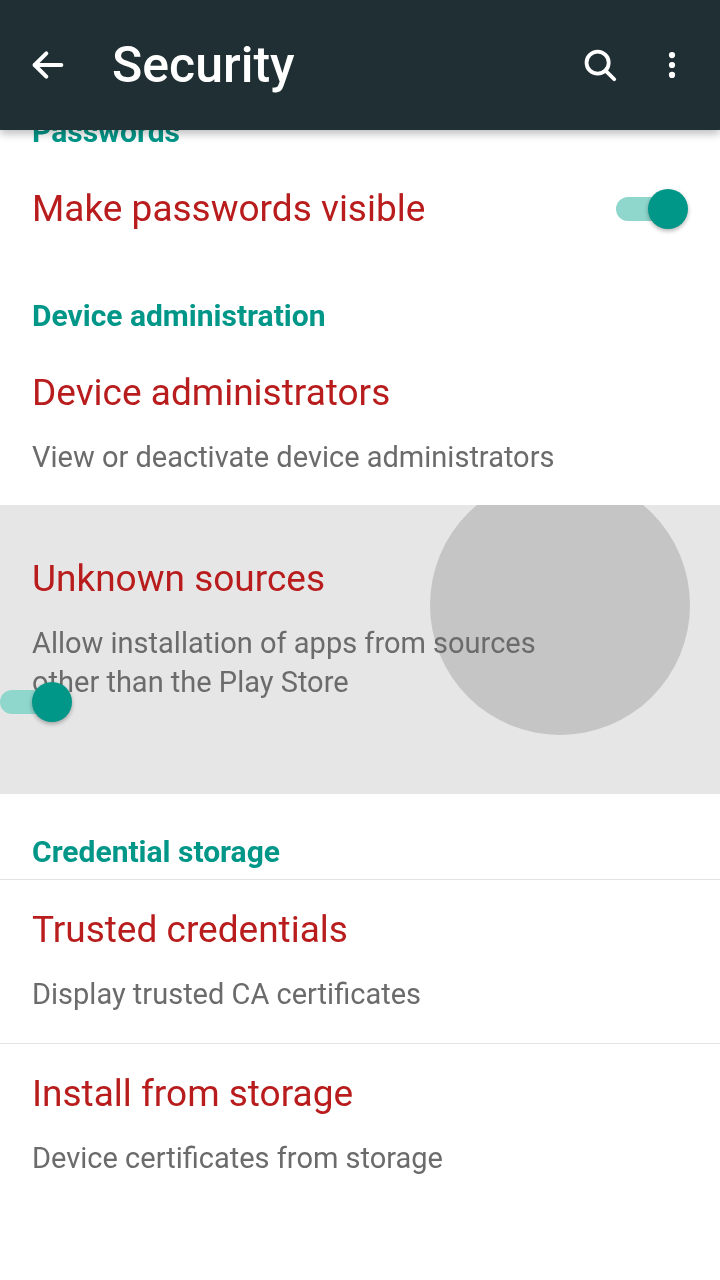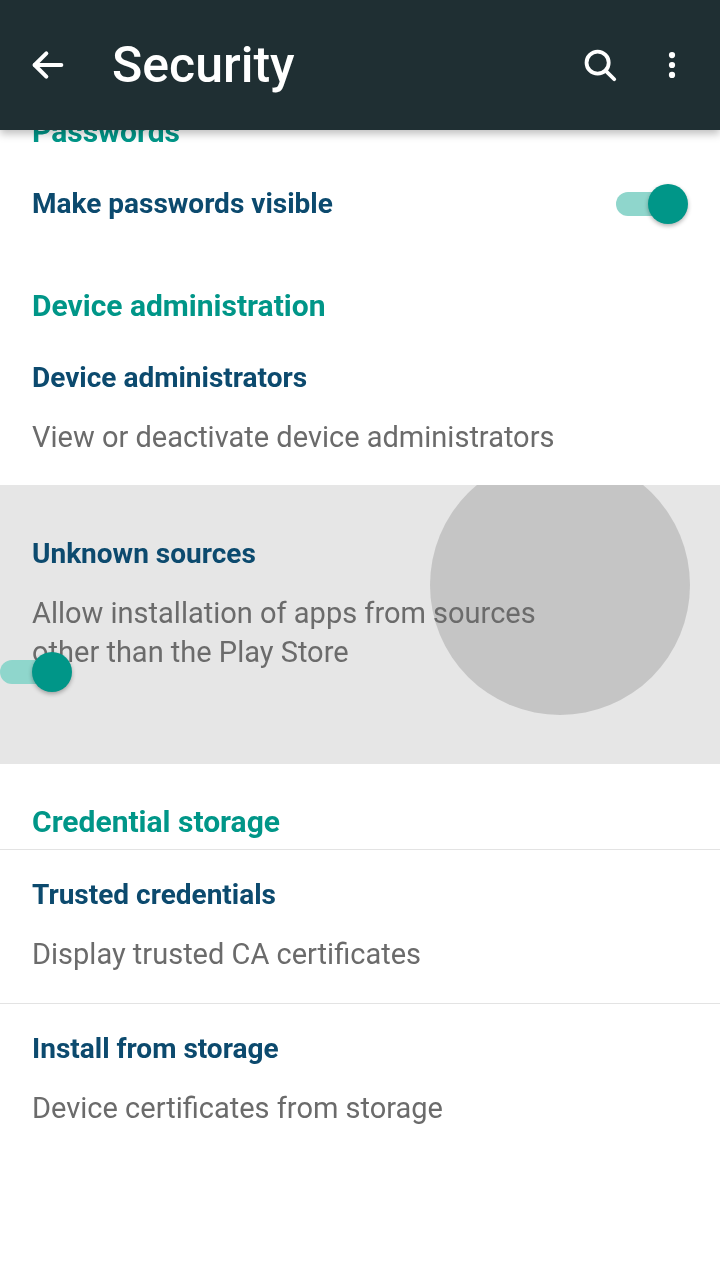--- a/index.html
+++ b/index.html
@@ -31,23 +31,23 @@
   .section-header.cut {
     padding-top: 0;
     margin-top: -16px;
   }
 
   .row {
     padding: 28px 32px 28px 32px;
     position: relative;
   }
   .row .title-text {
-    color: #0c4a6e;
-    font-size: 28px;
-    font-weight: 700;
+    color: #b91c1c;
+    font-size: 37px;
+    font-weight: 400;
   }
   .row .sub-text {
     color: #6b6b6b;
     font-size: 29px;
     margin-top: 24px;
     line-height: 1.35;
     max-width: 540px;
   }
   .row.with-toggle .title-text { max-width: 520px; }
 

